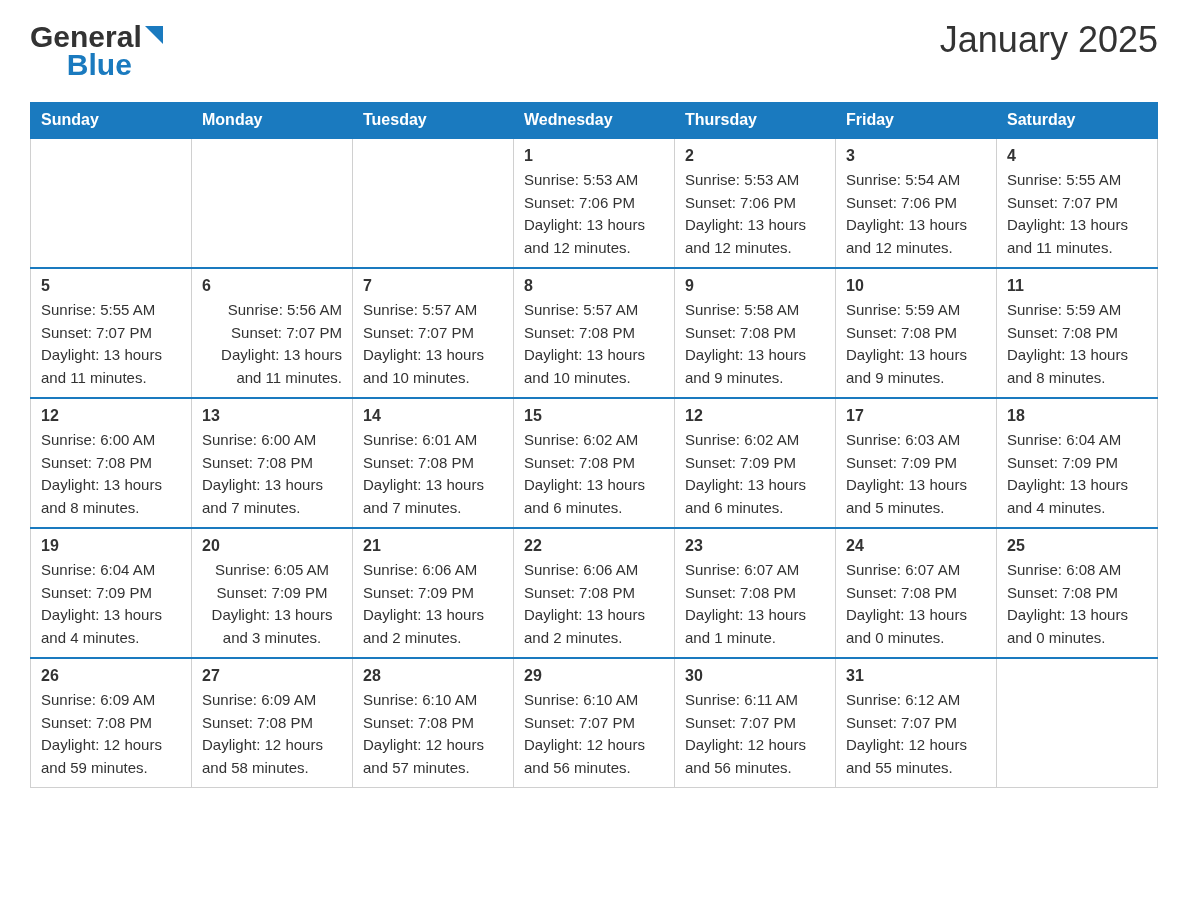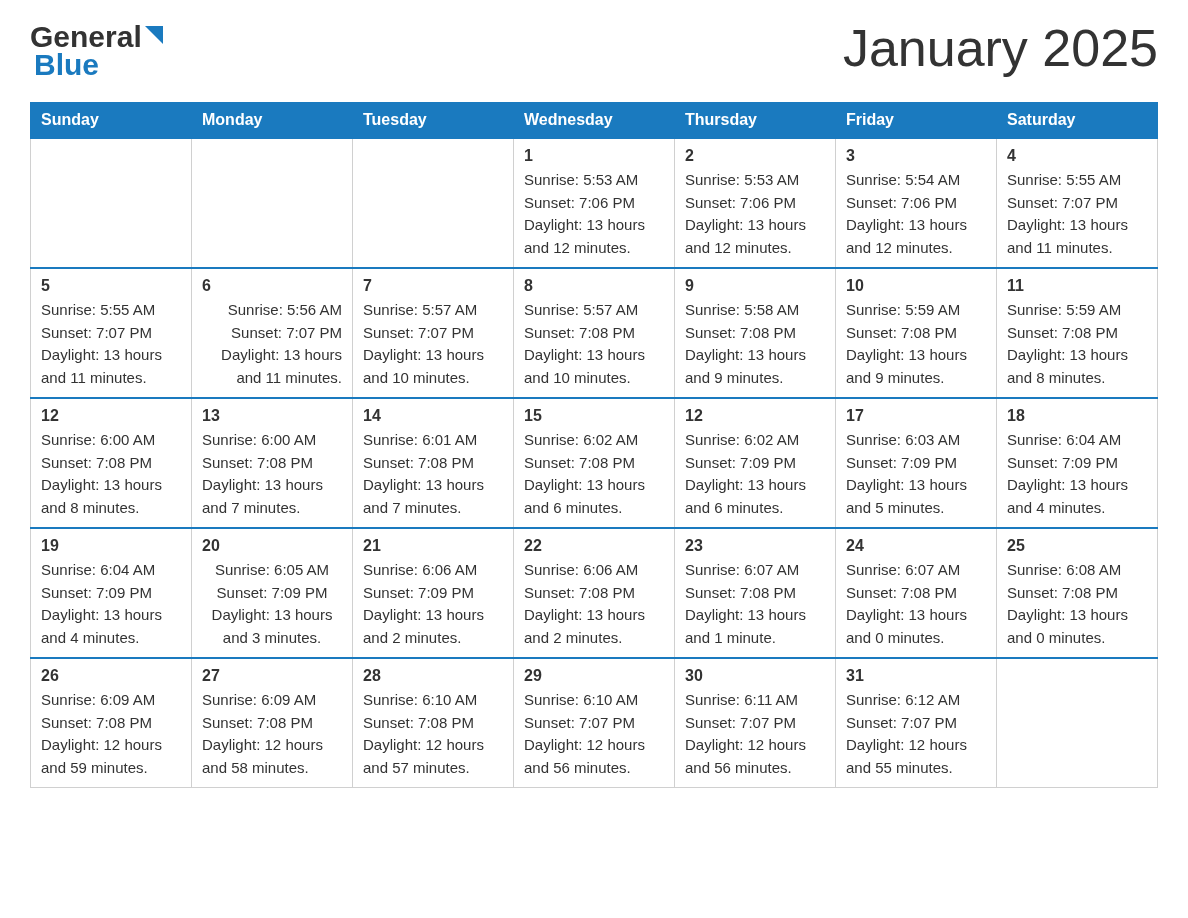--- a/index.html
+++ b/index.html
@@ -12,27 +12,27 @@
     }
     .header {
       display: flex;
       justify-content: space-between;
       align-items: flex-start;
       margin-bottom: 20px;
     }
     .logo {
       display: flex;
       flex-direction: column;
-      align-items: flex-start;
+      align-items: center;
     }
     .title-block {
       text-align: right;
     }
     .month-title {
-      font-size: 52px;
+      font-size: 36px;
       font-weight: normal;
       color: #333;
       line-height: 1.1;
     }
     .location-title {
       font-size: 20px;
       color: #555;
       margin-top: 4px;
     }
     .calendar {

